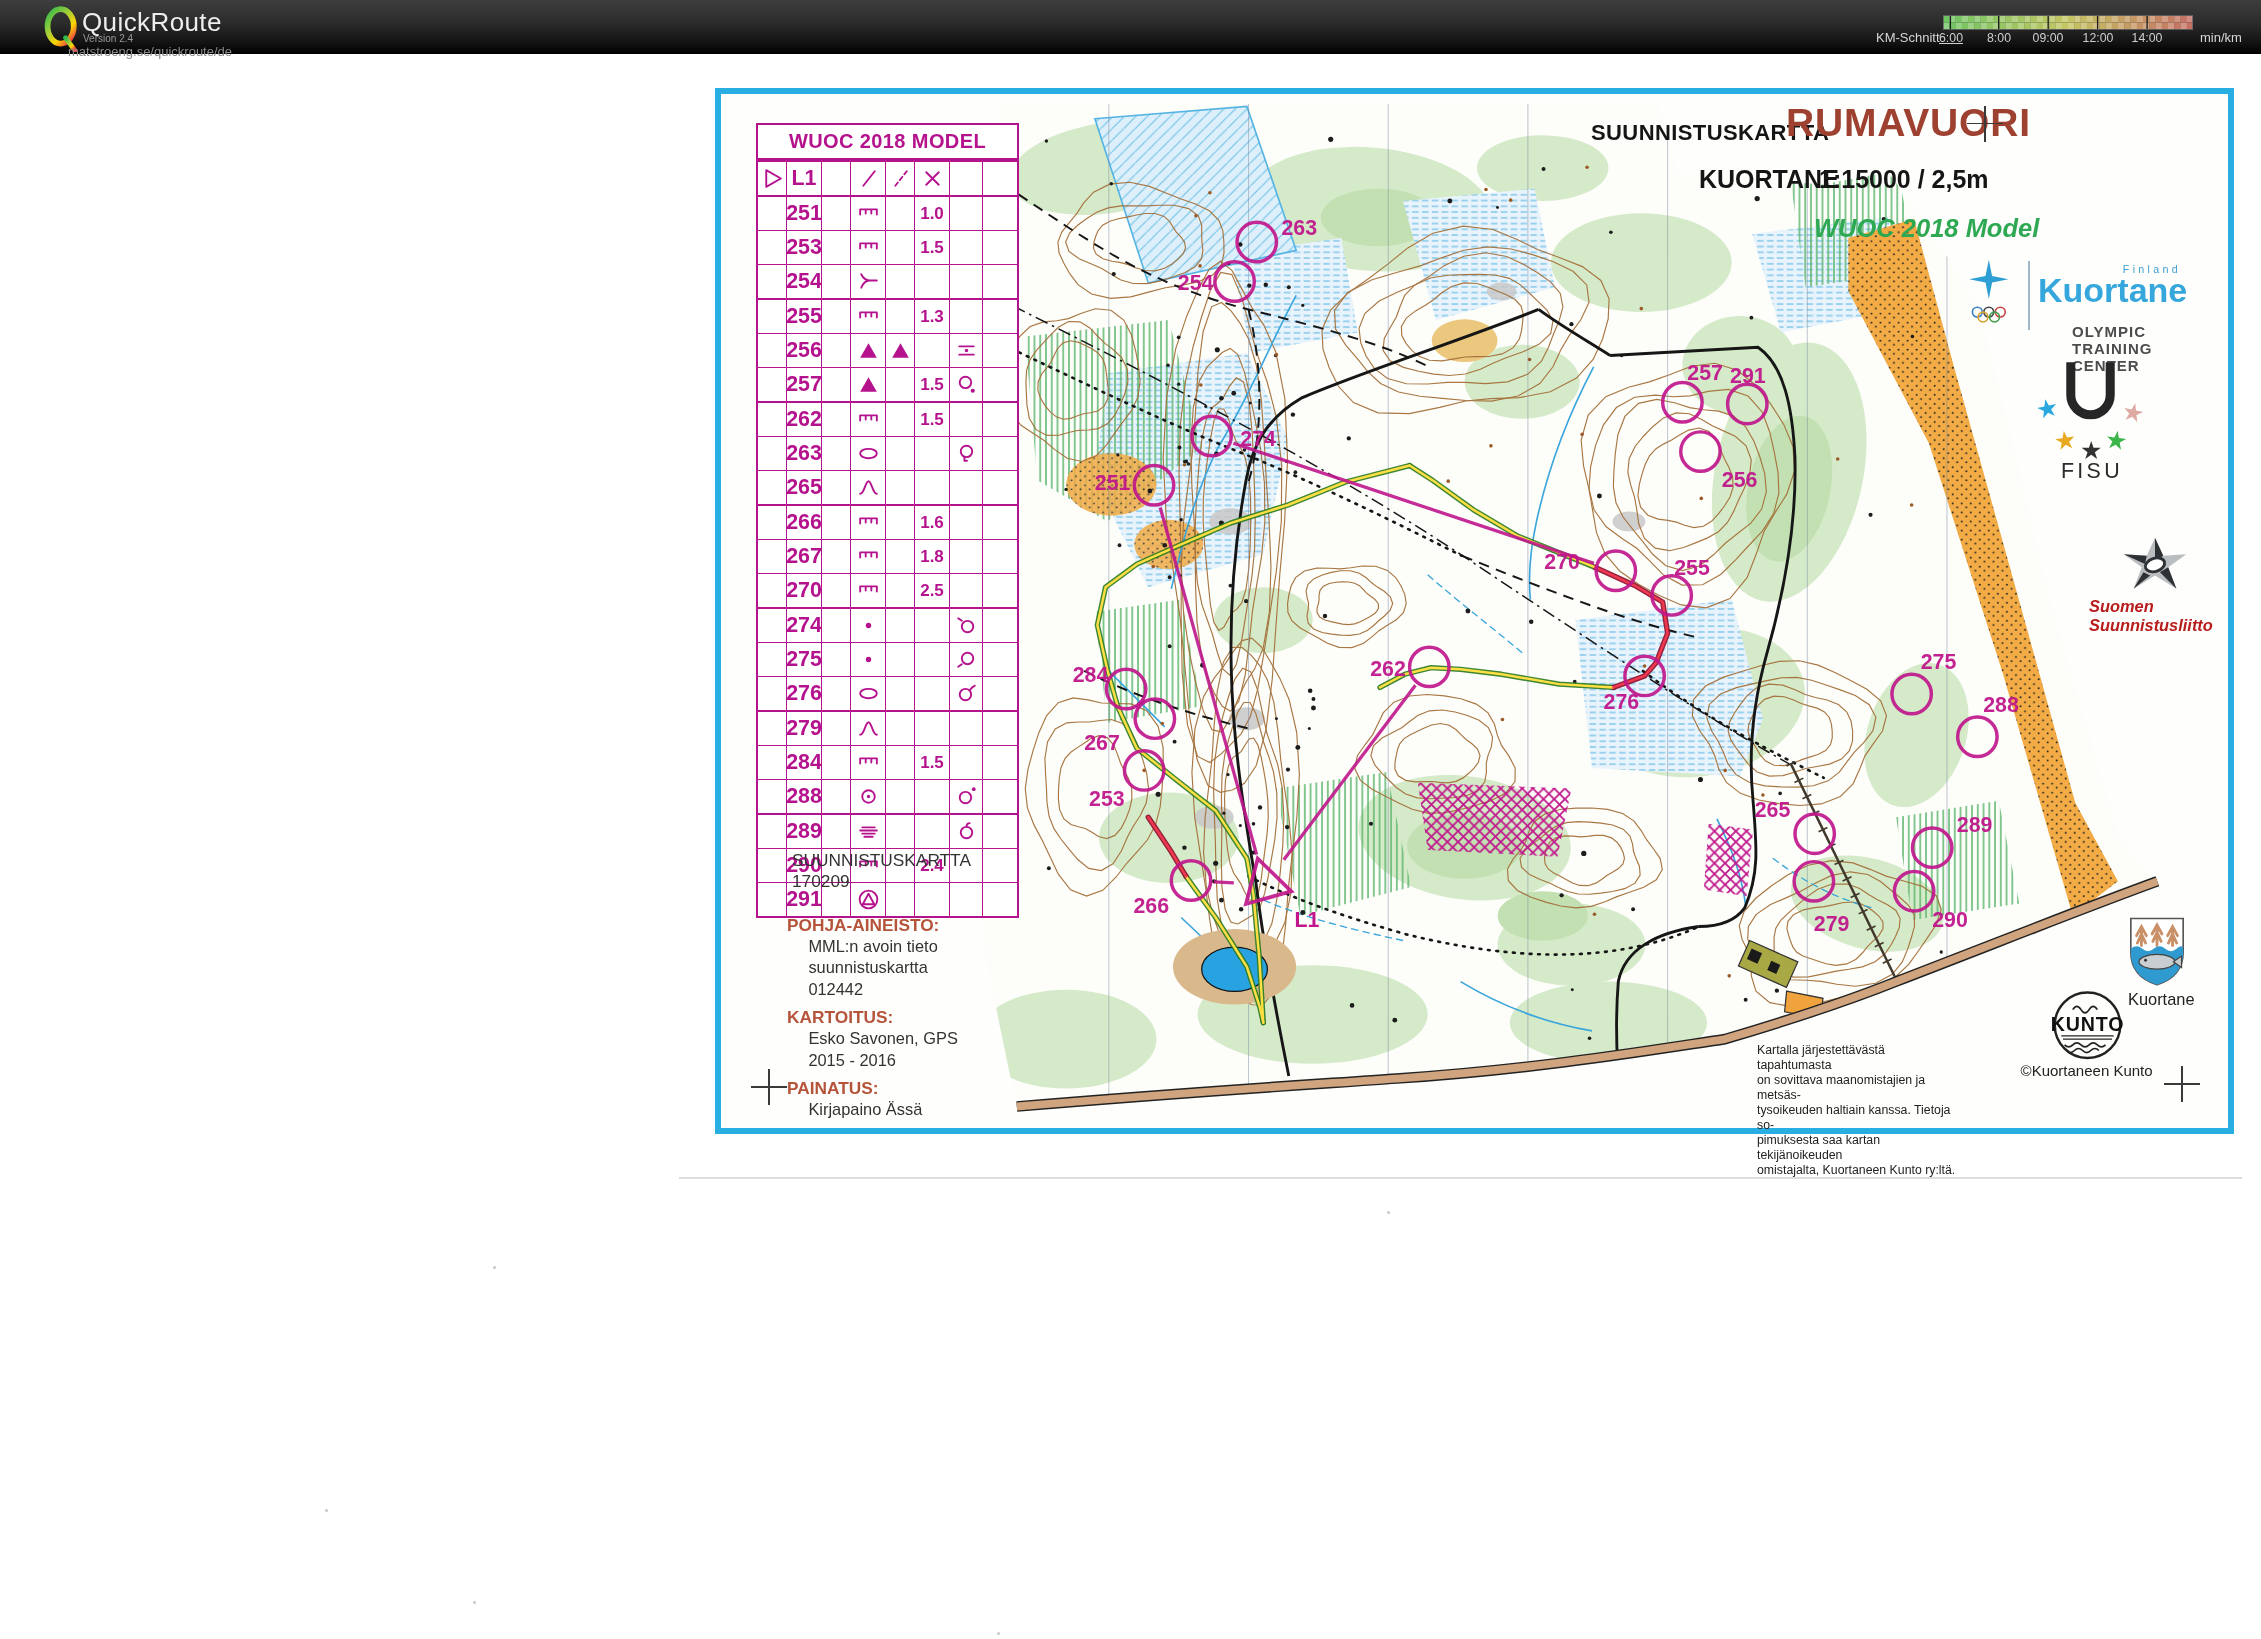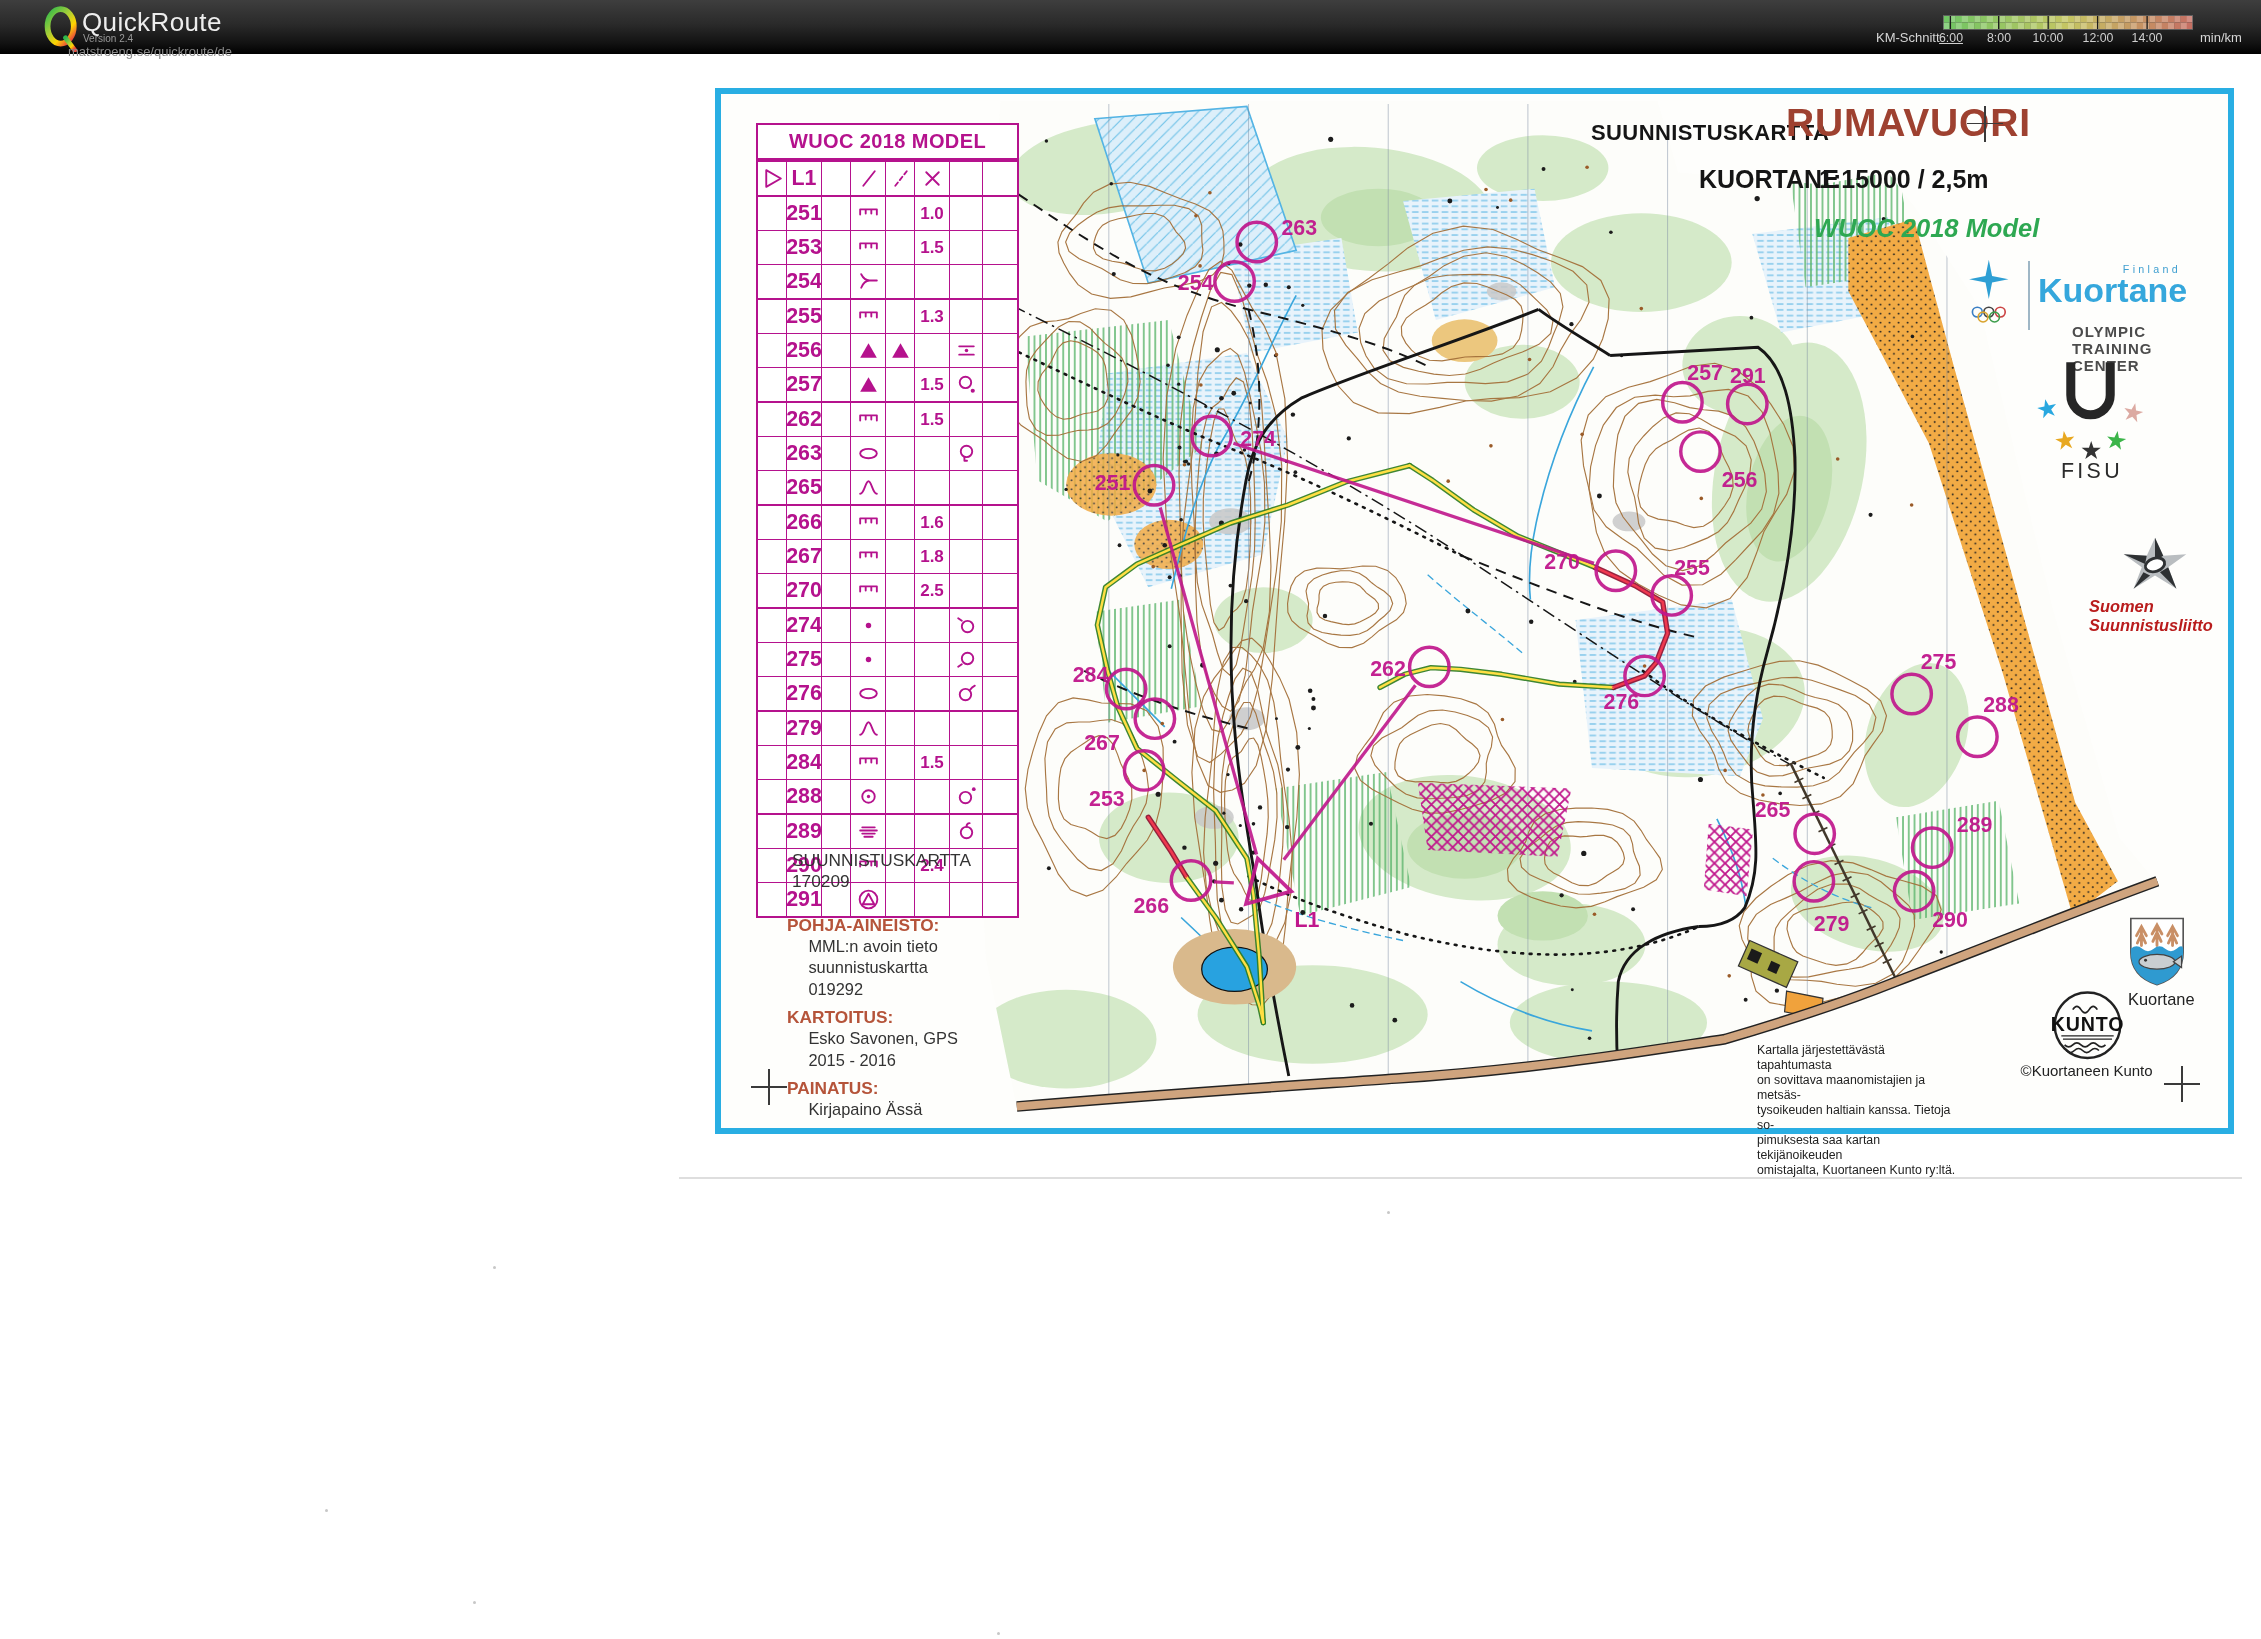--- a/index.html
+++ b/index.html
@@ -173,21 +173,21 @@
         <line x1="9" y1="1" x2="9" y2="17" stroke="#1b1b1b" stroke-width="1.6"></line>
         <line x1="67.7" y1="1" x2="67.7" y2="17" stroke="#1b1b1b" stroke-width="1.6"></line>
         <line x1="127.9" y1="1" x2="127.9" y2="17" stroke="#1b1b1b" stroke-width="1.6"></line>
         <line x1="188" y1="1" x2="188" y2="17" stroke="#1b1b1b" stroke-width="1.6"></line>
         <line x1="248.2" y1="1" x2="248.2" y2="17" stroke="#1b1b1b" stroke-width="1.6"></line>
         <rect x="0.5" y="0.5" width="303" height="17" fill="none" stroke="#666" stroke-width="1"></rect>
       </svg></div>
   <div id="legend-ticks">
       <span class="legend-tick-label" style="left: 1922px; text-decoration: underline;">6:00</span>
       <span class="legend-tick-label" style="left: 1970px;">8:00</span>
-      <span class="legend-tick-label" style="left: 2019px;">10:00</span>
+      <span class="legend-tick-label" style="left: 2019px;">09:00</span>
       <span class="legend-tick-label" style="left: 2069px;">12:00</span>
       <span class="legend-tick-label" style="left: 2118px;">14:00</span>
     </div>
   <div id="legend-unit">min/km</div>
 </div>
 
 <div id="sheet">
   <svg id="map-svg" width="1507" height="1034" viewBox="0 0 1834 1258">
     <defs>
       <clipPath id="tclip">
@@ -1051,21 +1051,21 @@
   </div>
 
   <div class="ov" id="m-footer">
     <div>SUUNNISTUSKARTTA</div>
     <div>170209</div>
   </div>
   <div class="ov" id="m-credits">
       <div class="credit-label">POHJA-AINEISTO:</div>
       <div class="credit-line">MML:n avoin tieto</div>
       <div class="credit-line">suunnistuskartta</div>
-      <div class="credit-line">019292</div>
+      <div class="credit-line">012442</div>
       <div class="credit-label">KARTOITUS:</div>
       <div class="credit-line">Esko Savonen, GPS</div>
       <div class="credit-line">2015 - 2016</div>
       <div class="credit-label">PAINATUS:</div>
       <div class="credit-line">Kirjapaino Ässä</div>
     </div>
   <div class="ov" id="m-copyright">
       <div>Kartalla järjestettävästä tapahtumasta</div>
       <div>on sovittava maanomistajien ja metsäs-</div>
       <div>tysoikeuden haltiain kanssa. Tietoja so-</div>

